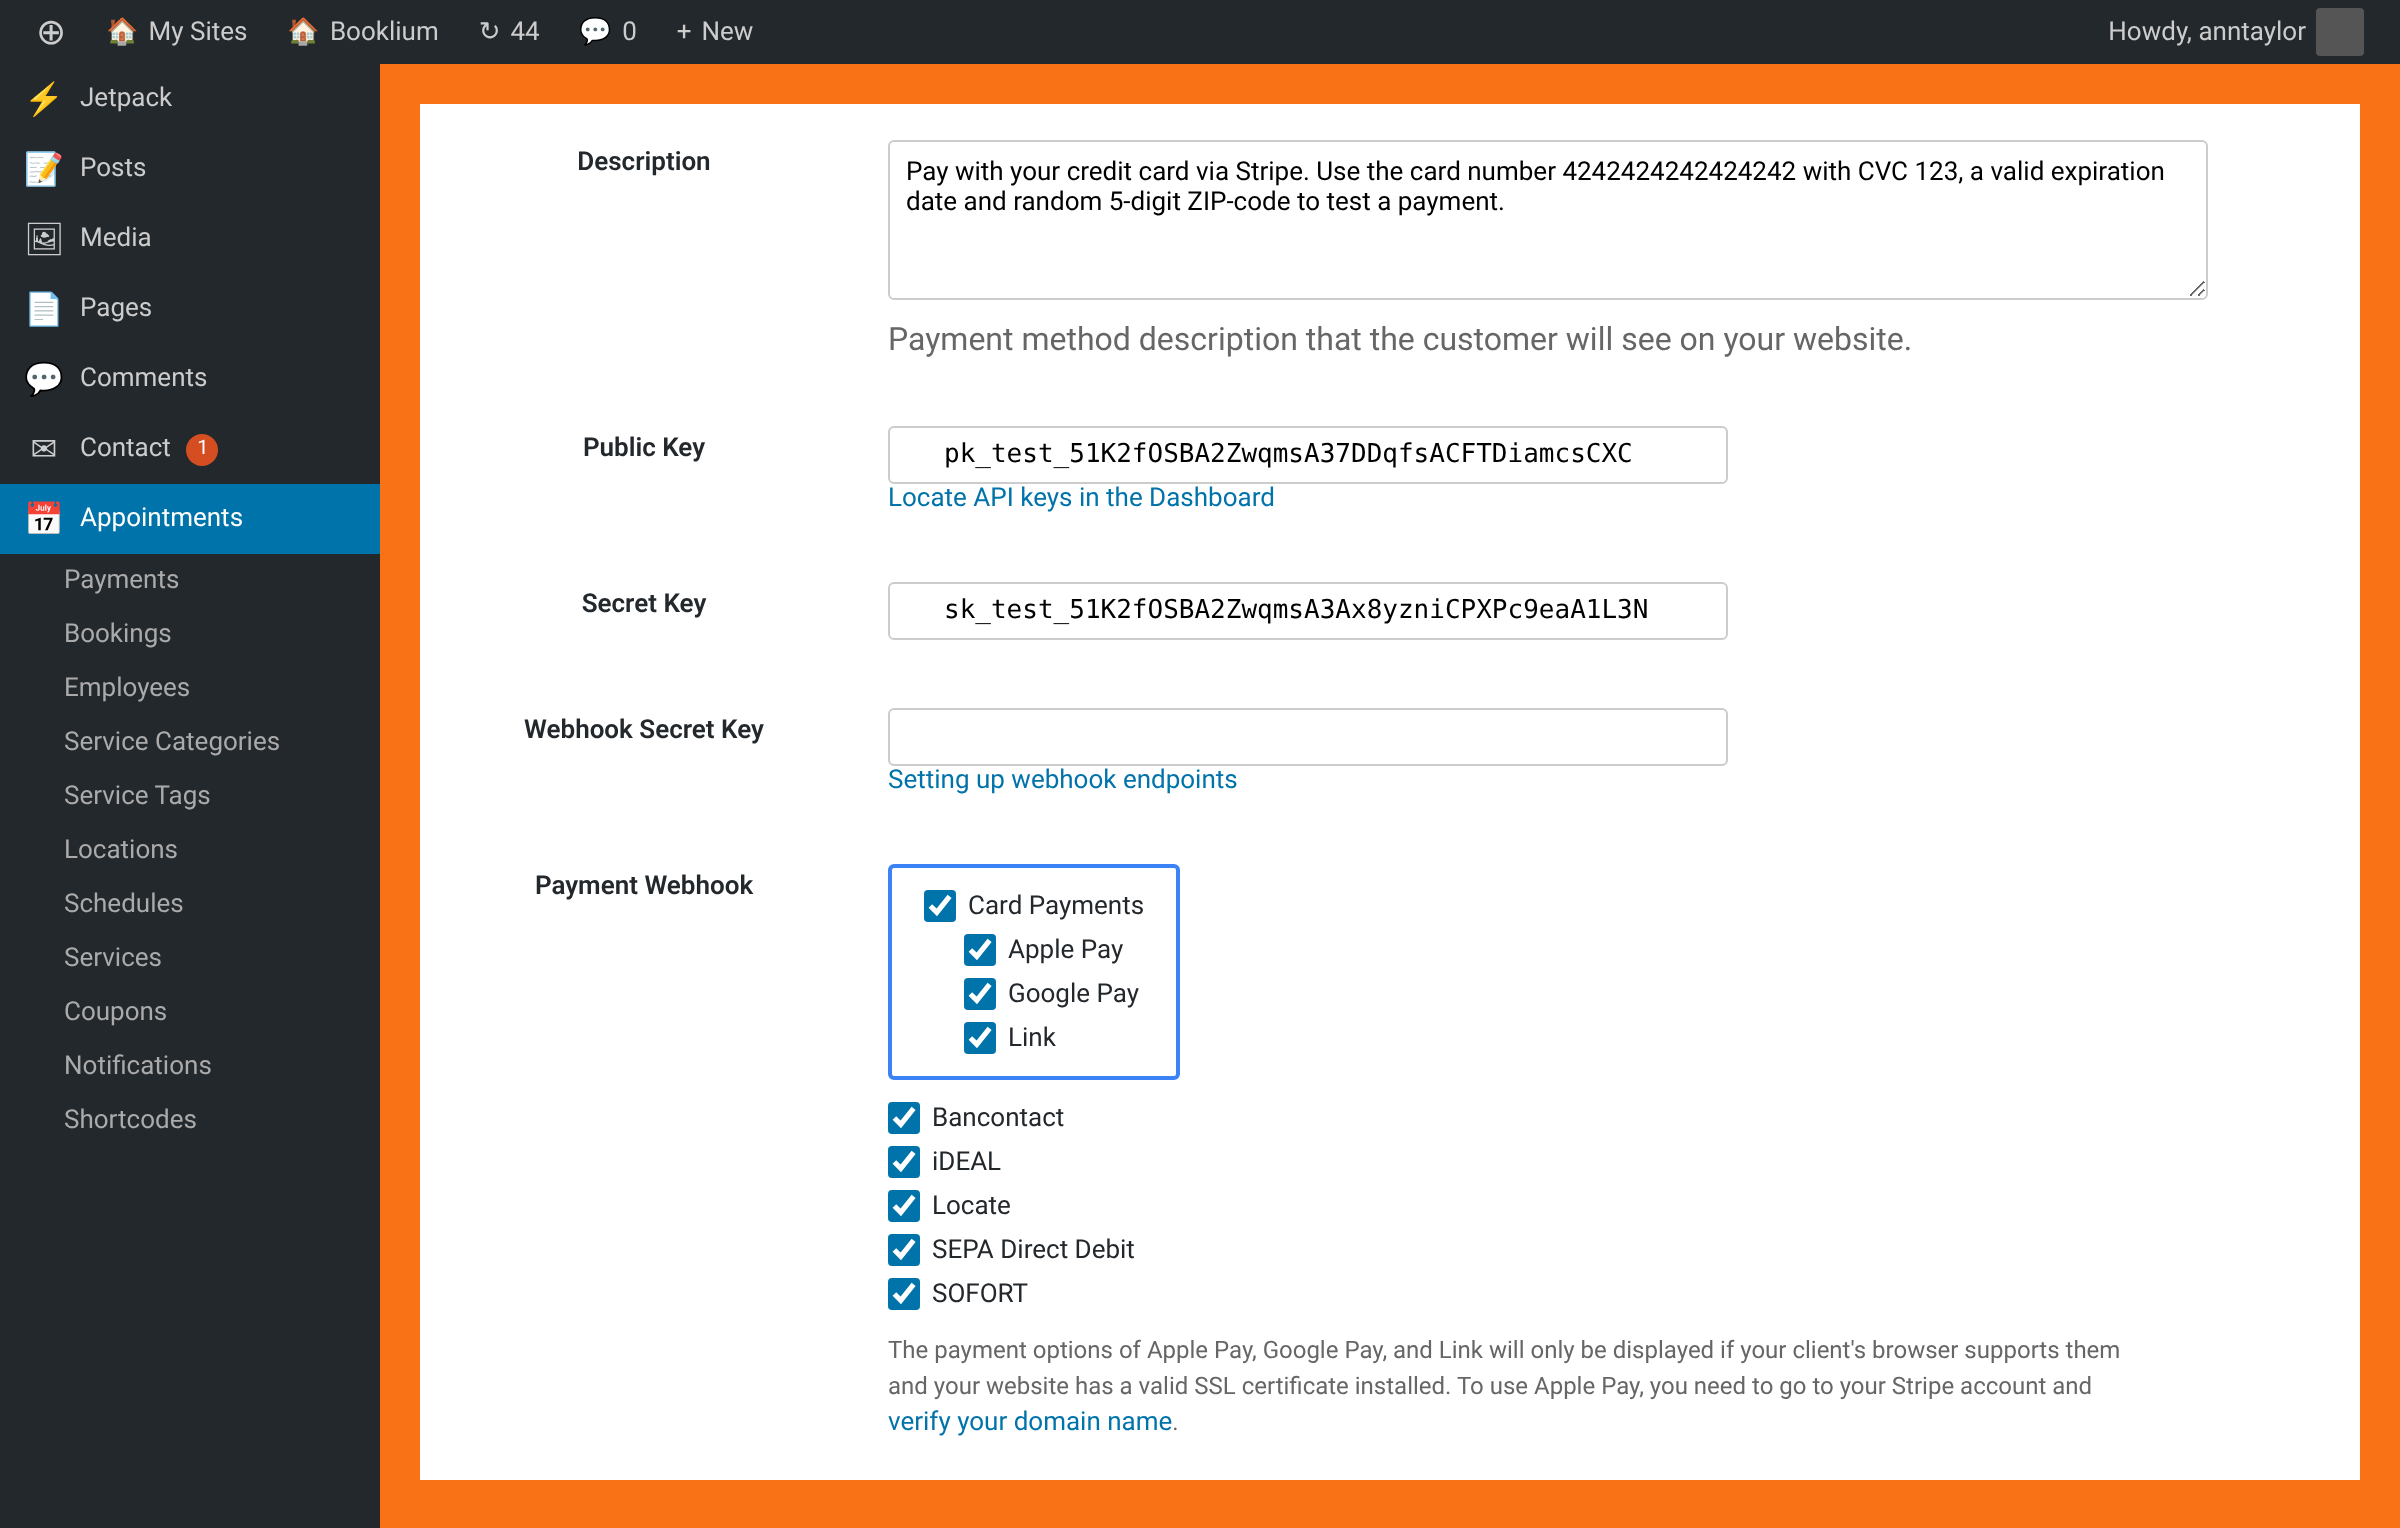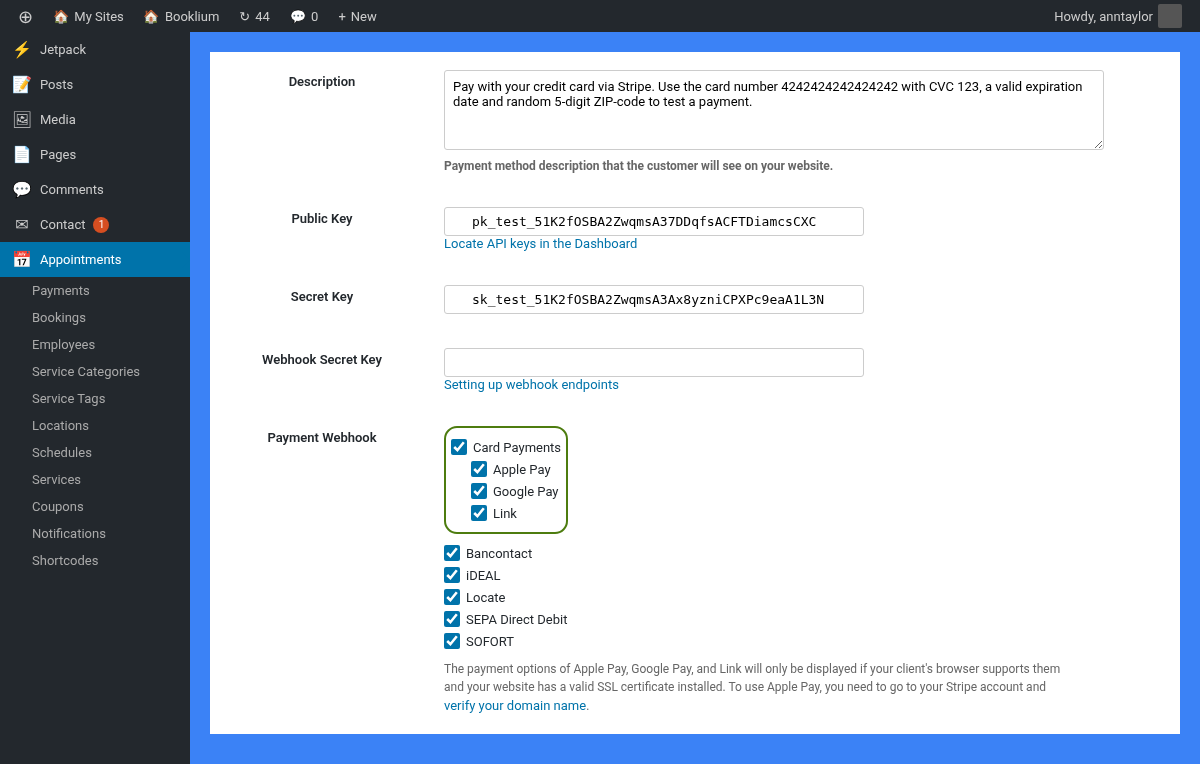--- a/index.html
+++ b/index.html
@@ -95,21 +95,21 @@
       padding: 6px 12px 6px 32px;
       color: #aaa;
       font-size: 13px;
       cursor: pointer;
     }
 
     
     #content {
       flex: 1;
       overflow-y: auto;
-      background: #3b82f6;
+      background: #f97316;
       padding: 20px 20px 20px 20px;
     }
 
     
     .form-table {
       background: #fff;
       border: none;
       width: 100%;
     }
     .form-table tr td,
@@ -119,23 +119,22 @@
     }
     .form-table tr th {
       font-weight: 600;
       color: #23282d;
       width: 220px;
       padding-top: 20px;
     }
 
     .form-field-desc {
       color: #666;
-      font-size: 12px;
+      font-size: 16px;
       margin-top: 6px;
-      font-weight: bold;
     }
 
     textarea.form-control {
       width: 100%;
       min-height: 80px;
       border: 1px solid #ccc;
       border-radius: 3px;
       padding: 8px;
       font-size: 13px;
       resize: vertical;
@@ -153,23 +152,23 @@
     }
 
     .link-blue {
       color: #0073aa;
       text-decoration: none;
       font-size: 13px;
     }
 
     
     .payment-methods-box {
-      border: 2px solid #4d7c0f;
-      border-radius: 13px;
-      padding: 8px 5px;
+      border: 2px solid #3b82f6;
+      border-radius: 3px;
+      padding: 8px 16px;
       display: inline-block;
       margin-bottom: 8px;
     }
     .checkbox-row {
       display: flex;
       align-items: center;
       gap: 6px;
       padding: 3px 0;
       font-size: 13px;
       color: #23282d;

